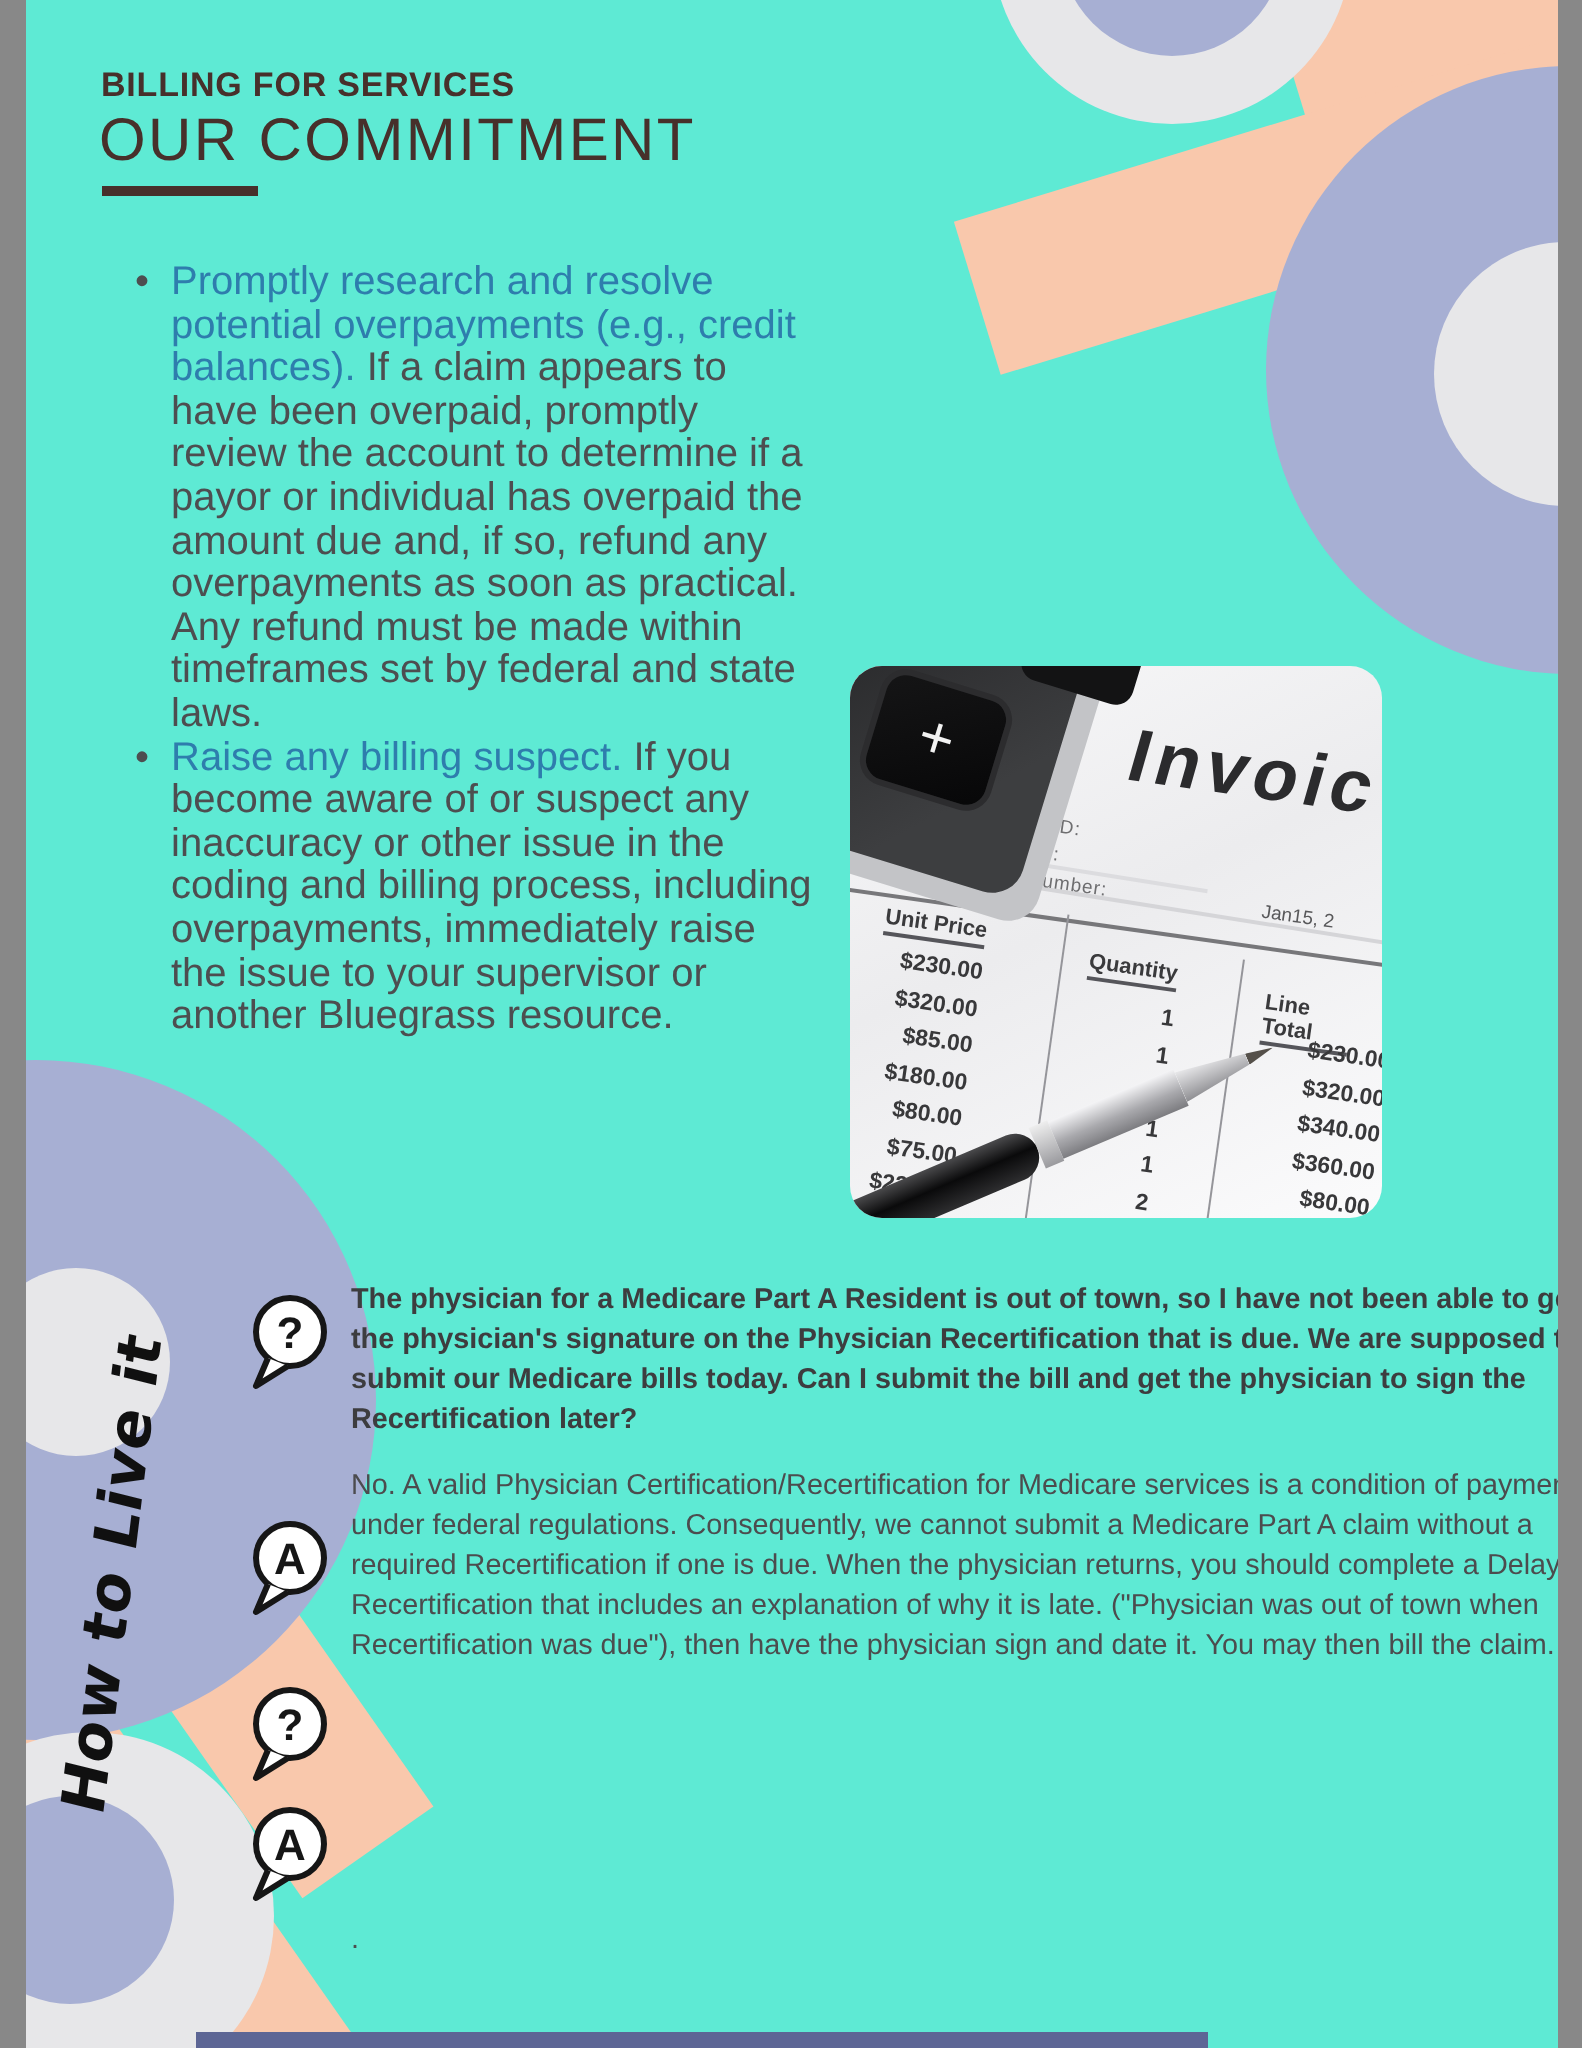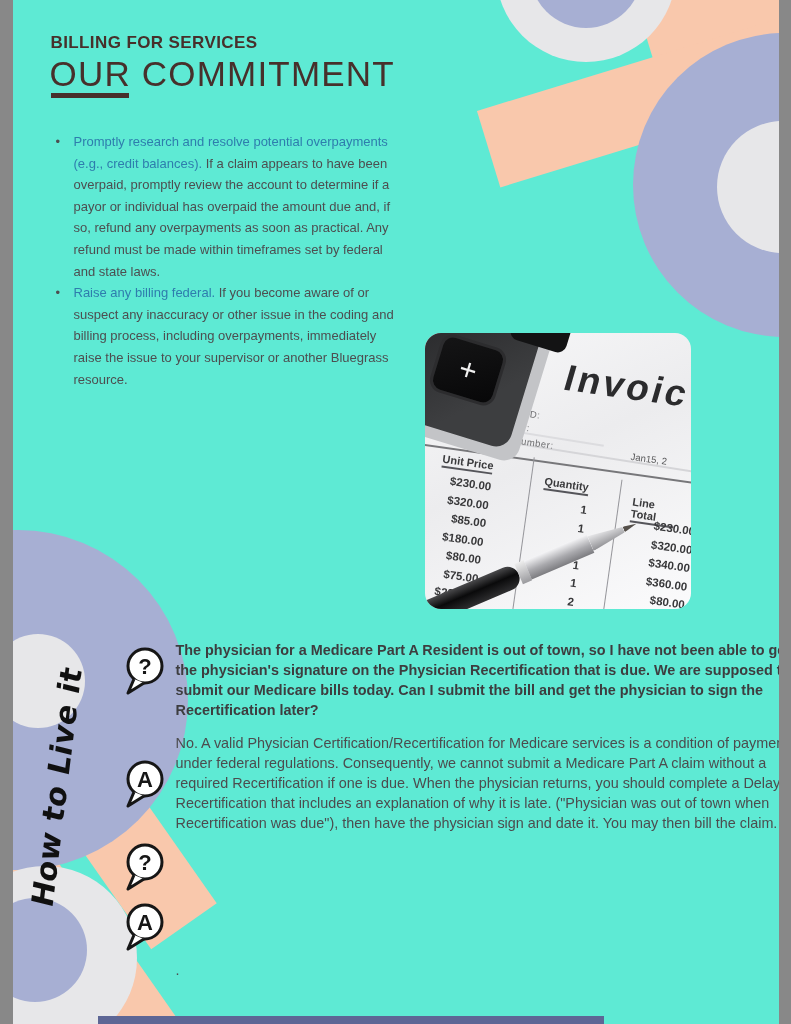--- a/index.html
+++ b/index.html
@@ -23,25 +23,25 @@
   .decor-bl-stripe1{left:-10px; top:792px; width:230px; height:80px; transform:rotate(55deg);}
   .decor-bl-stripe2{left:17px; top:970px; width:190px; height:70px; transform:rotate(55deg);}
   .decor-bl-stripe3{left:-62px; top:818px; width:124px; height:54px; transform:rotate(55deg);}
   .decor-bl-big{left:-165px; top:530px; width:340px; height:340px;}
   .decor-bl-big-inner{left:-22px; top:634px; width:94px; height:94px;}
   .decor-bl-c2{left:-60px; top:866px; width:184px; height:184px;}
   .decor-bl-c2-inner{left:-30px; top:898px; width:104px; height:104px;}
   .bottom-bar{left:85px; top:1016px; width:506px; height:8px; background:#5d6695;}
   
   .kicker{left:38px; top:33px; font-size:17px; font-weight:700; letter-spacing:.4px; color:#47302b;}
-  .page-title{left:37px; top:54px; font-size:35px; font-weight:400; letter-spacing:1.2px; color:#47302b;}
+  .page-title{left:37px; top:54px; font-size:30px; font-weight:400; letter-spacing:1.2px; color:#47302b;}
   .title-underline{left:38px; top:93px; width:78px; height:5px; background:#47302b;}
   
-  .bullets{left:40px; top:131px; width:342px; margin:0; padding:0; list-style:none;
-    font-size:13px; line-height:21.6px; color:#4d4e50;}
+  .bullets{left:52px; top:131px; width:342px; margin:0; padding:0; list-style:none;
+    font-size:20px; line-height:21.6px; color:#4d4e50;}
   .bullets li{position:relative; padding-left:21px;}
   .bullets li::before{content:"•"; position:absolute; left:3px; top:0; color:#4d4e50;}
   .lead{color:#2e7dad;}
   
   .photo{left:412px; top:333px; width:266px; height:276px; border-radius:16px; overflow:hidden;
     background:linear-gradient(155deg,#f8f8f9 0%,#ececee 45%,#fbfbfc 100%);}
   .fold1{left:-20px; top:118px; width:330px; height:2px; background:#d5d5d8; transform:rotate(9deg);}
   .fold2{left:-20px; top:96px; width:200px; height:1.5px; background:#dcdcdf; transform:rotate(9deg);}
   .inv-group{left:0; top:0; width:100%; height:100%; transform:rotate(8deg); transform-origin:140px 60px;
     color:#3a3a3c;}
@@ -119,21 +119,21 @@
 
   <div class="abs kicker">BILLING FOR SERVICES</div>
   <div class="abs page-title">OUR COMMITMENT</div>
   <div class="abs title-underline"></div>
 
   <ul class="abs bullets">
     <li>
       <span class="lead">Promptly research and resolve potential overpayments (e.g., credit balances).</span><span> If a claim appears to have been overpaid, promptly review the account to determine if a payor or individual has overpaid the amount due and, if so, refund any overpayments as soon as practical. Any refund must be made within timeframes set by federal and state laws.</span>
     </li>
     <li>
-      <span class="lead">Raise any billing federal.</span><span> If you become aware of or suspect any inaccuracy or other issue in the coding and billing process, including overpayments, immediately raise the issue to your supervisor or another Bluegrass resource.</span>
+      <span class="lead">Raise any billing suspect.</span><span> If you become aware of or suspect any inaccuracy or other issue in the coding and billing process, including overpayments, immediately raise the issue to your supervisor or another Bluegrass resource.</span>
     </li>
   </ul>
 
   <div class="abs photo">
     <div class="abs fold2"></div>
     <div class="abs fold1"></div>
     <div class="abs inv-group">
       <div class="abs inv-title">Invoic</div>
       <div class="abs inv-label inv-l1">mer ID:</div>
       <div class="abs inv-label inv-l2">Number:</div>

